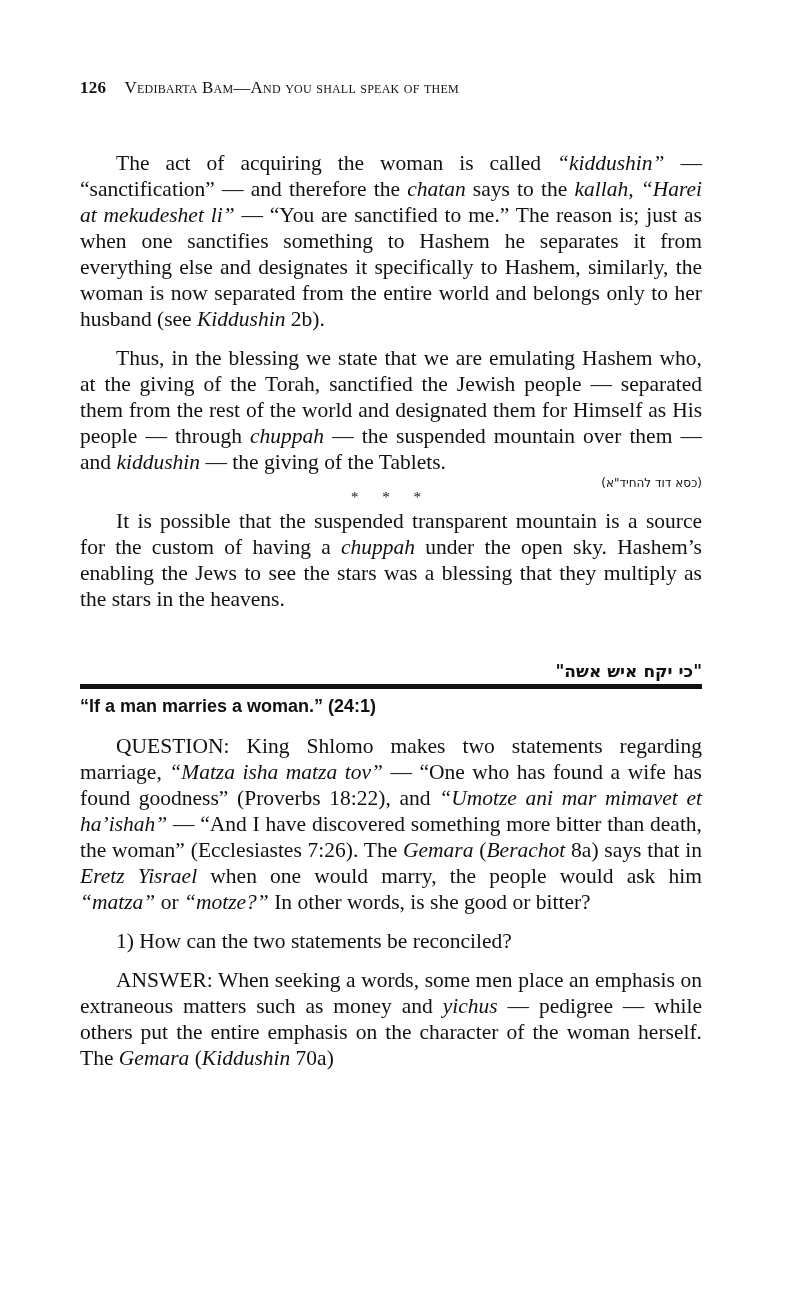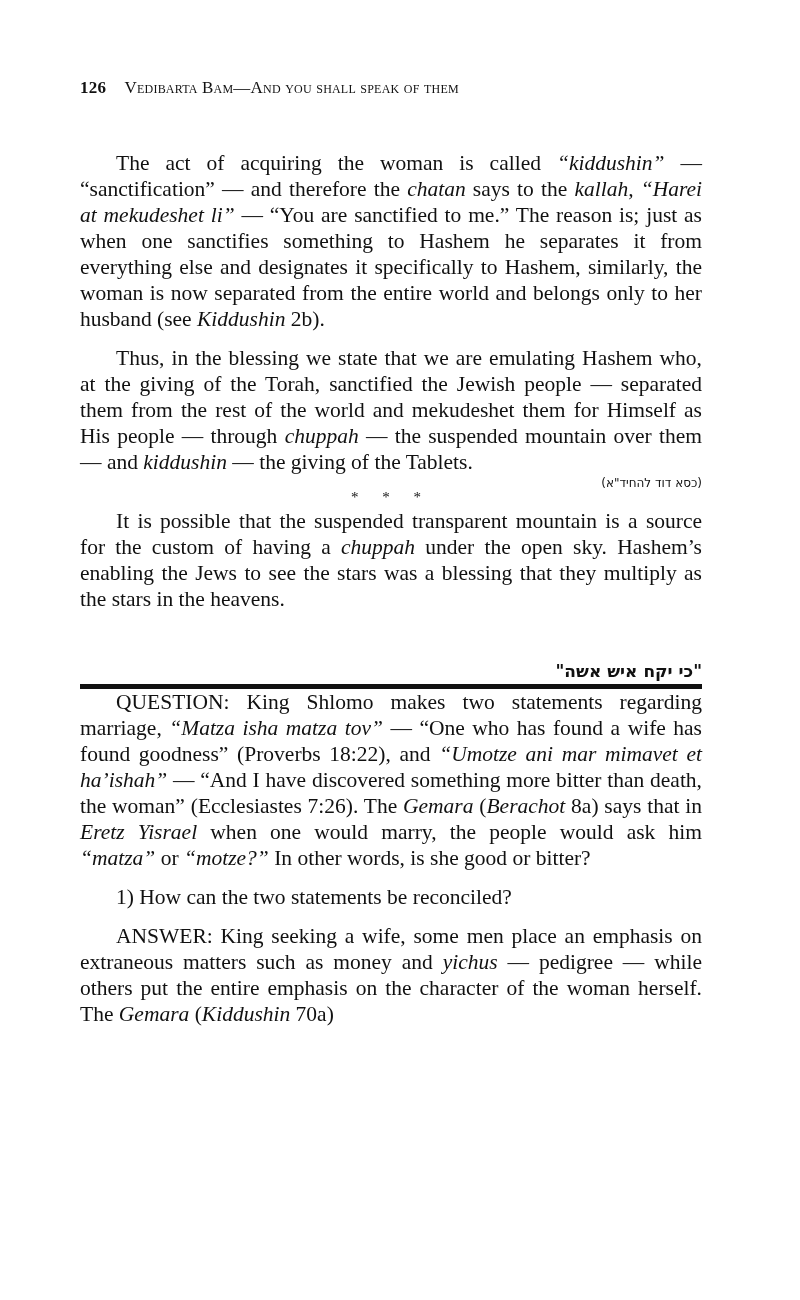--- a/index.html
+++ b/index.html
@@ -23,30 +23,31 @@
 
 <div class="page">
   <div class="running-head">
     <span class="pno">126</span>
     <span class="rt">Vedibarta Bam—And you shall speak of them</span>
   </div>
 
   <div class="body">
     <p><span>The act of acquiring the woman is called </span><i>“kiddushin”</i><span> — “sanctification” — and therefore the </span><i>chatan</i><span> says to the </span><i>kallah, “Harei at mekudeshet li”</i><span> — “You are sanctified to me.” The reason is; just as when one sanctifies something to Hashem he separates it from everything else and designates it specifically to Hashem, similarly, the woman is now separated from the entire world and belongs only to her husband (see </span><i>Kiddushin</i><span> 2b).</span></p>
 
-    <p><span>Thus, in the blessing we state that we are emulating Hashem who, at the giving of the Torah, sanctified the Jewish people — separated them from the rest of the world and mekudeshet them for Himself as His people — through </span><i>chuppah</i><span> — the suspended mountain over them — and </span><i>kiddushin</i><span> — the giving of the Tablets.</span></p>
+    <p><span>Thus, in the blessing we state that we are emulating Hashem who, at the giving of the Torah, sanctified the Jewish people — separated them from the rest of the world and designated them for Himself as His people — through </span><i>chuppah</i><span> — the suspended mountain over them — and </span><i>kiddushin</i><span> — the giving of the Tablets.</span></p>
 
     <div class="source">(כסא דוד להחיד"א)</div>
     <div class="stars">* * *</div>
 
     <p><span>It is possible that the suspended transparent mountain is a source for the custom of having a </span><i>chuppah</i><span> under the open sky. Hashem’s enabling the Jews to see the stars was a blessing that they multiply as the stars in the heavens.</span></p>
 
     <div class="heb-heading">"כי יקח איש אשה"</div>
     <div class="rule"></div>
+    <div class="verse-heading">“If a man marries a woman.” (24:1)</div>
 
     <p><span>QUESTION: King Shlomo makes two statements regarding marriage, </span><i>“Matza isha matza tov”</i><span> — “One who has found a wife has found goodness” (Proverbs 18:22), and </span><i>“Umotze ani mar mimavet et ha’ishah”</i><span> — “And I have discovered something more bitter than death, the woman” (Ecclesiastes 7:26). The </span><i>Gemara</i><span> (</span><i>Berachot</i><span> 8a) says that in </span><i>Eretz Yisrael</i><span> when one would marry, the people would ask him </span><i>“matza”</i><span> or </span><i>“motze?”</i><span> In other words, is she good or bitter?</span></p>
 
     <p>1) How can the two statements be reconciled?</p>
 
 
-    <p><span>ANSWER: King seeking a wife, some men place an emphasis on extraneous matters such as money and </span><i>yichus</i><span> — pedigree — while others put the entire emphasis on the character of the woman herself. The </span><i>Gemara</i><span> (</span><i>Kiddushin</i><span> 70a)</span></p>
+    <p><span>ANSWER: When seeking a words, some men place an emphasis on extraneous matters such as money and </span><i>yichus</i><span> — pedigree — while others put the entire emphasis on the character of the woman herself. The </span><i>Gemara</i><span> (</span><i>Kiddushin</i><span> 70a)</span></p>
   </div>
 </div>
 
 </body></html>

